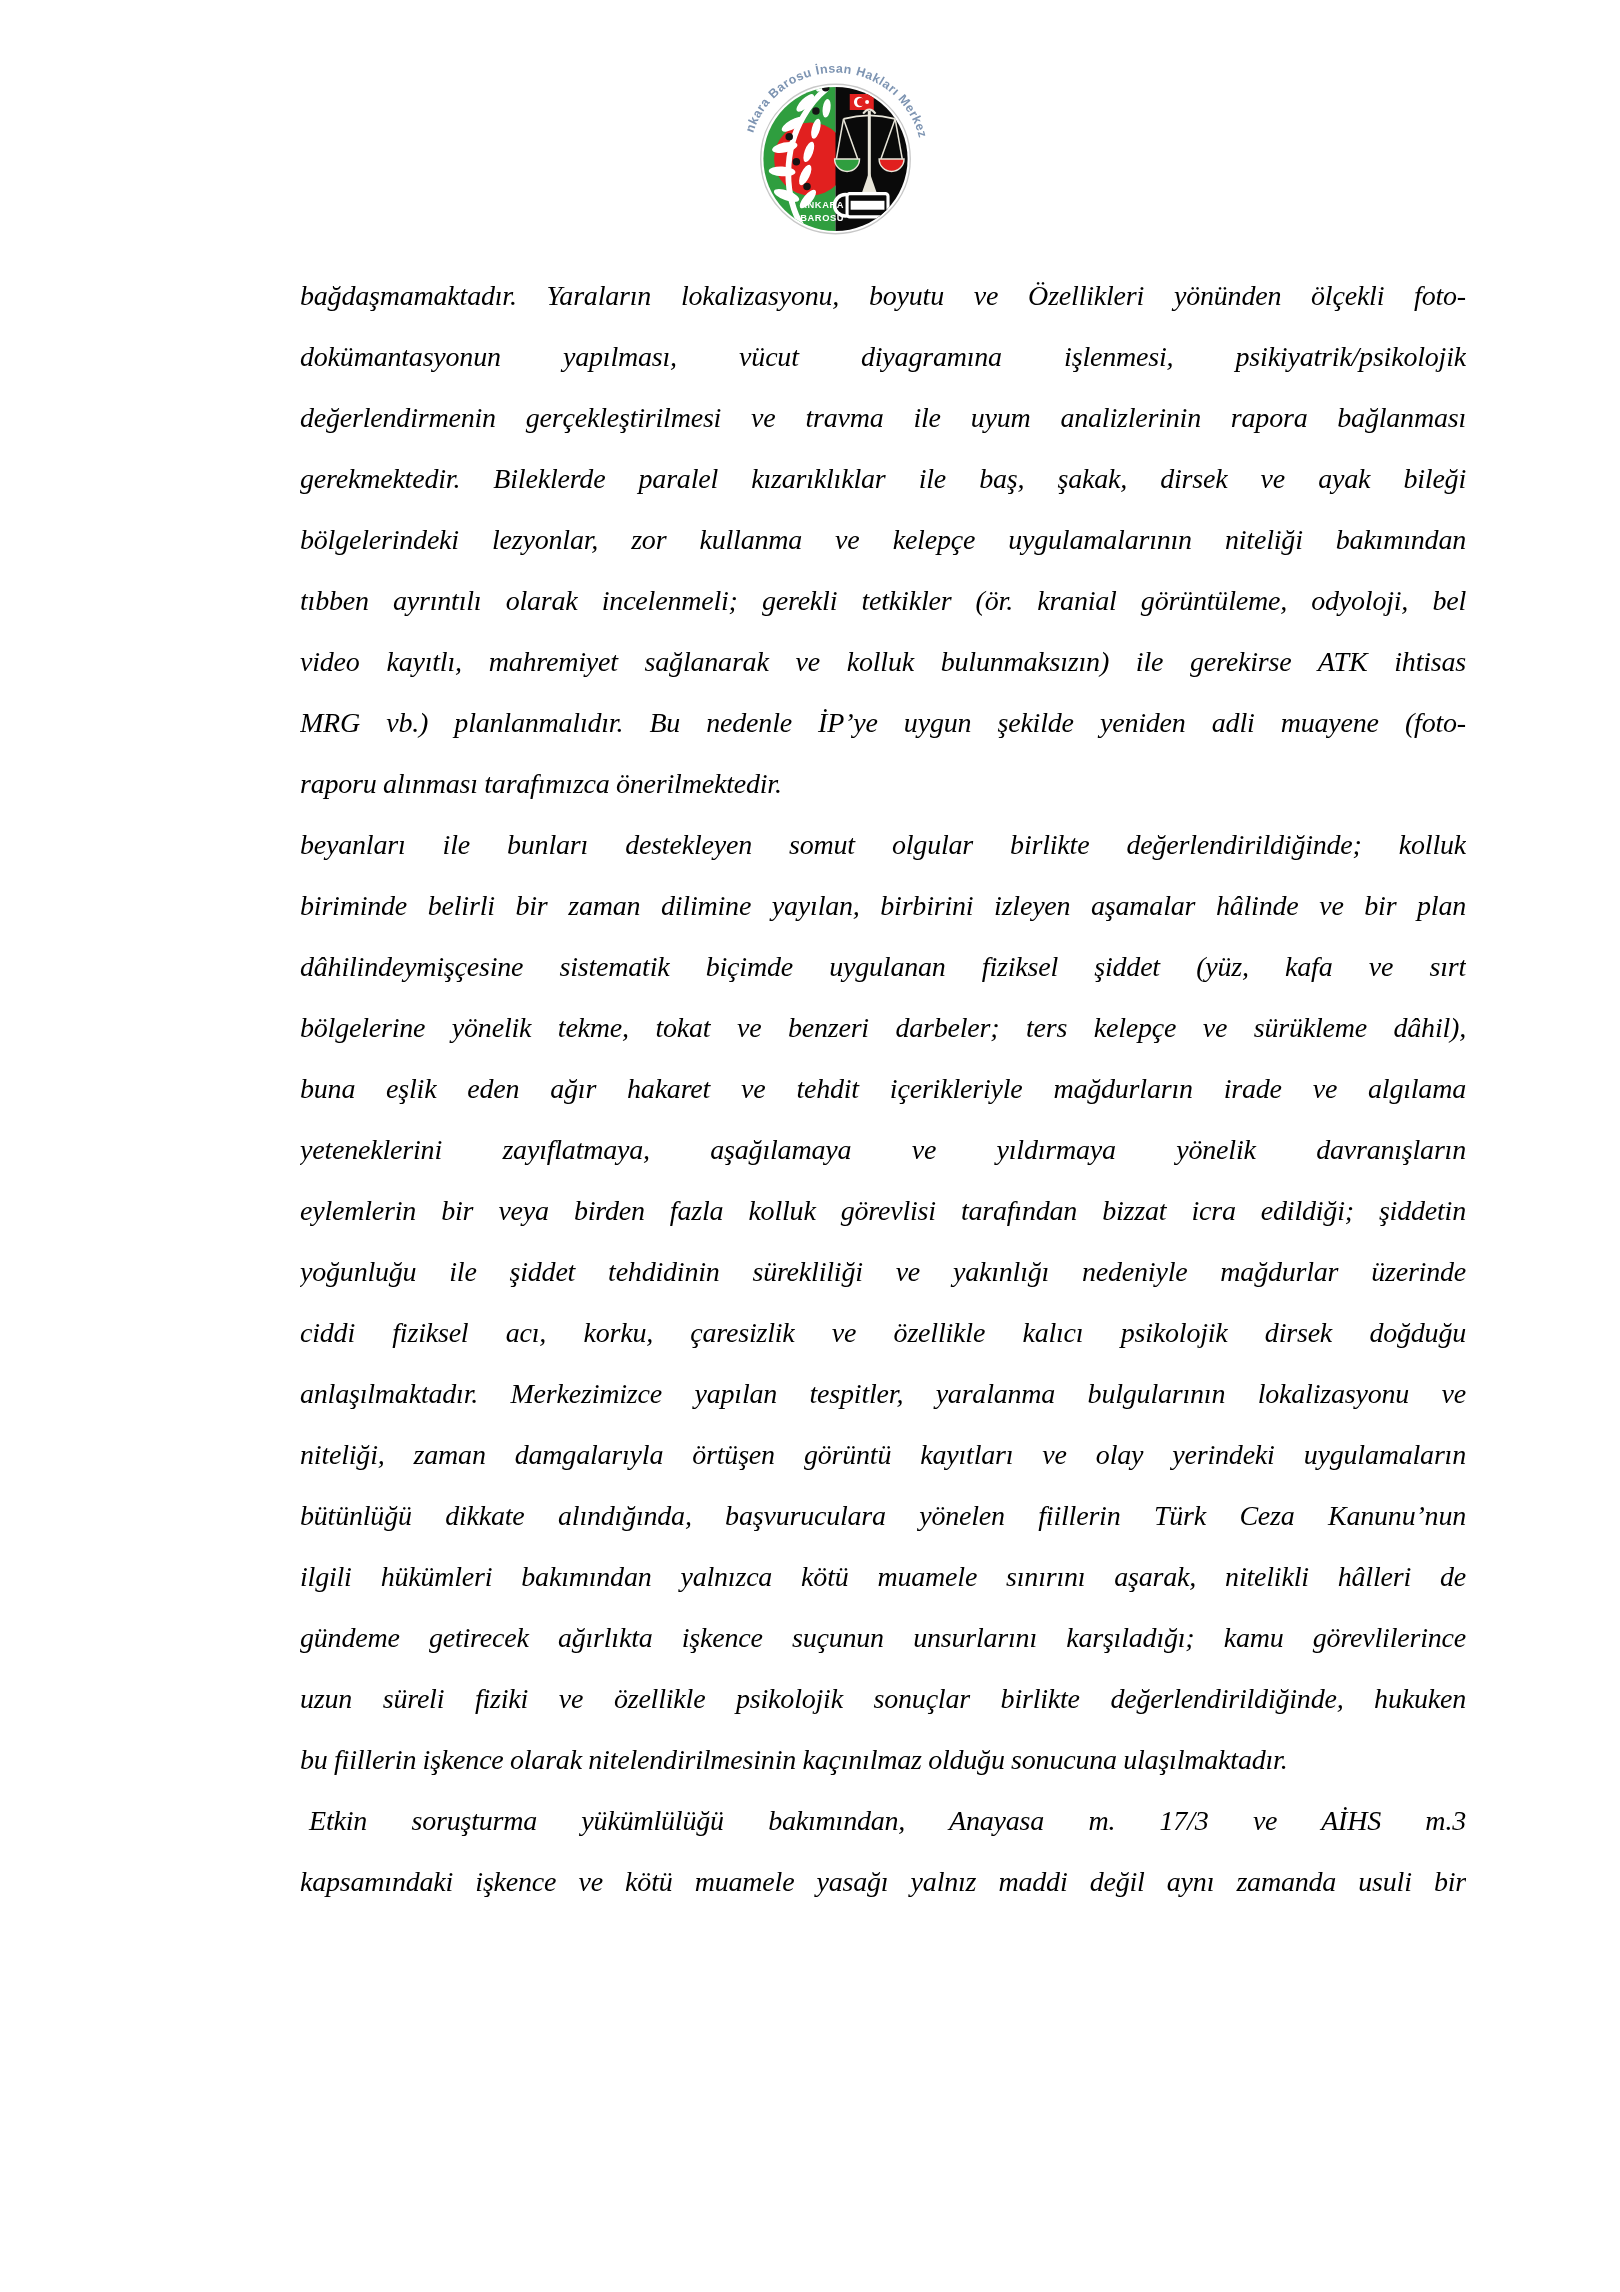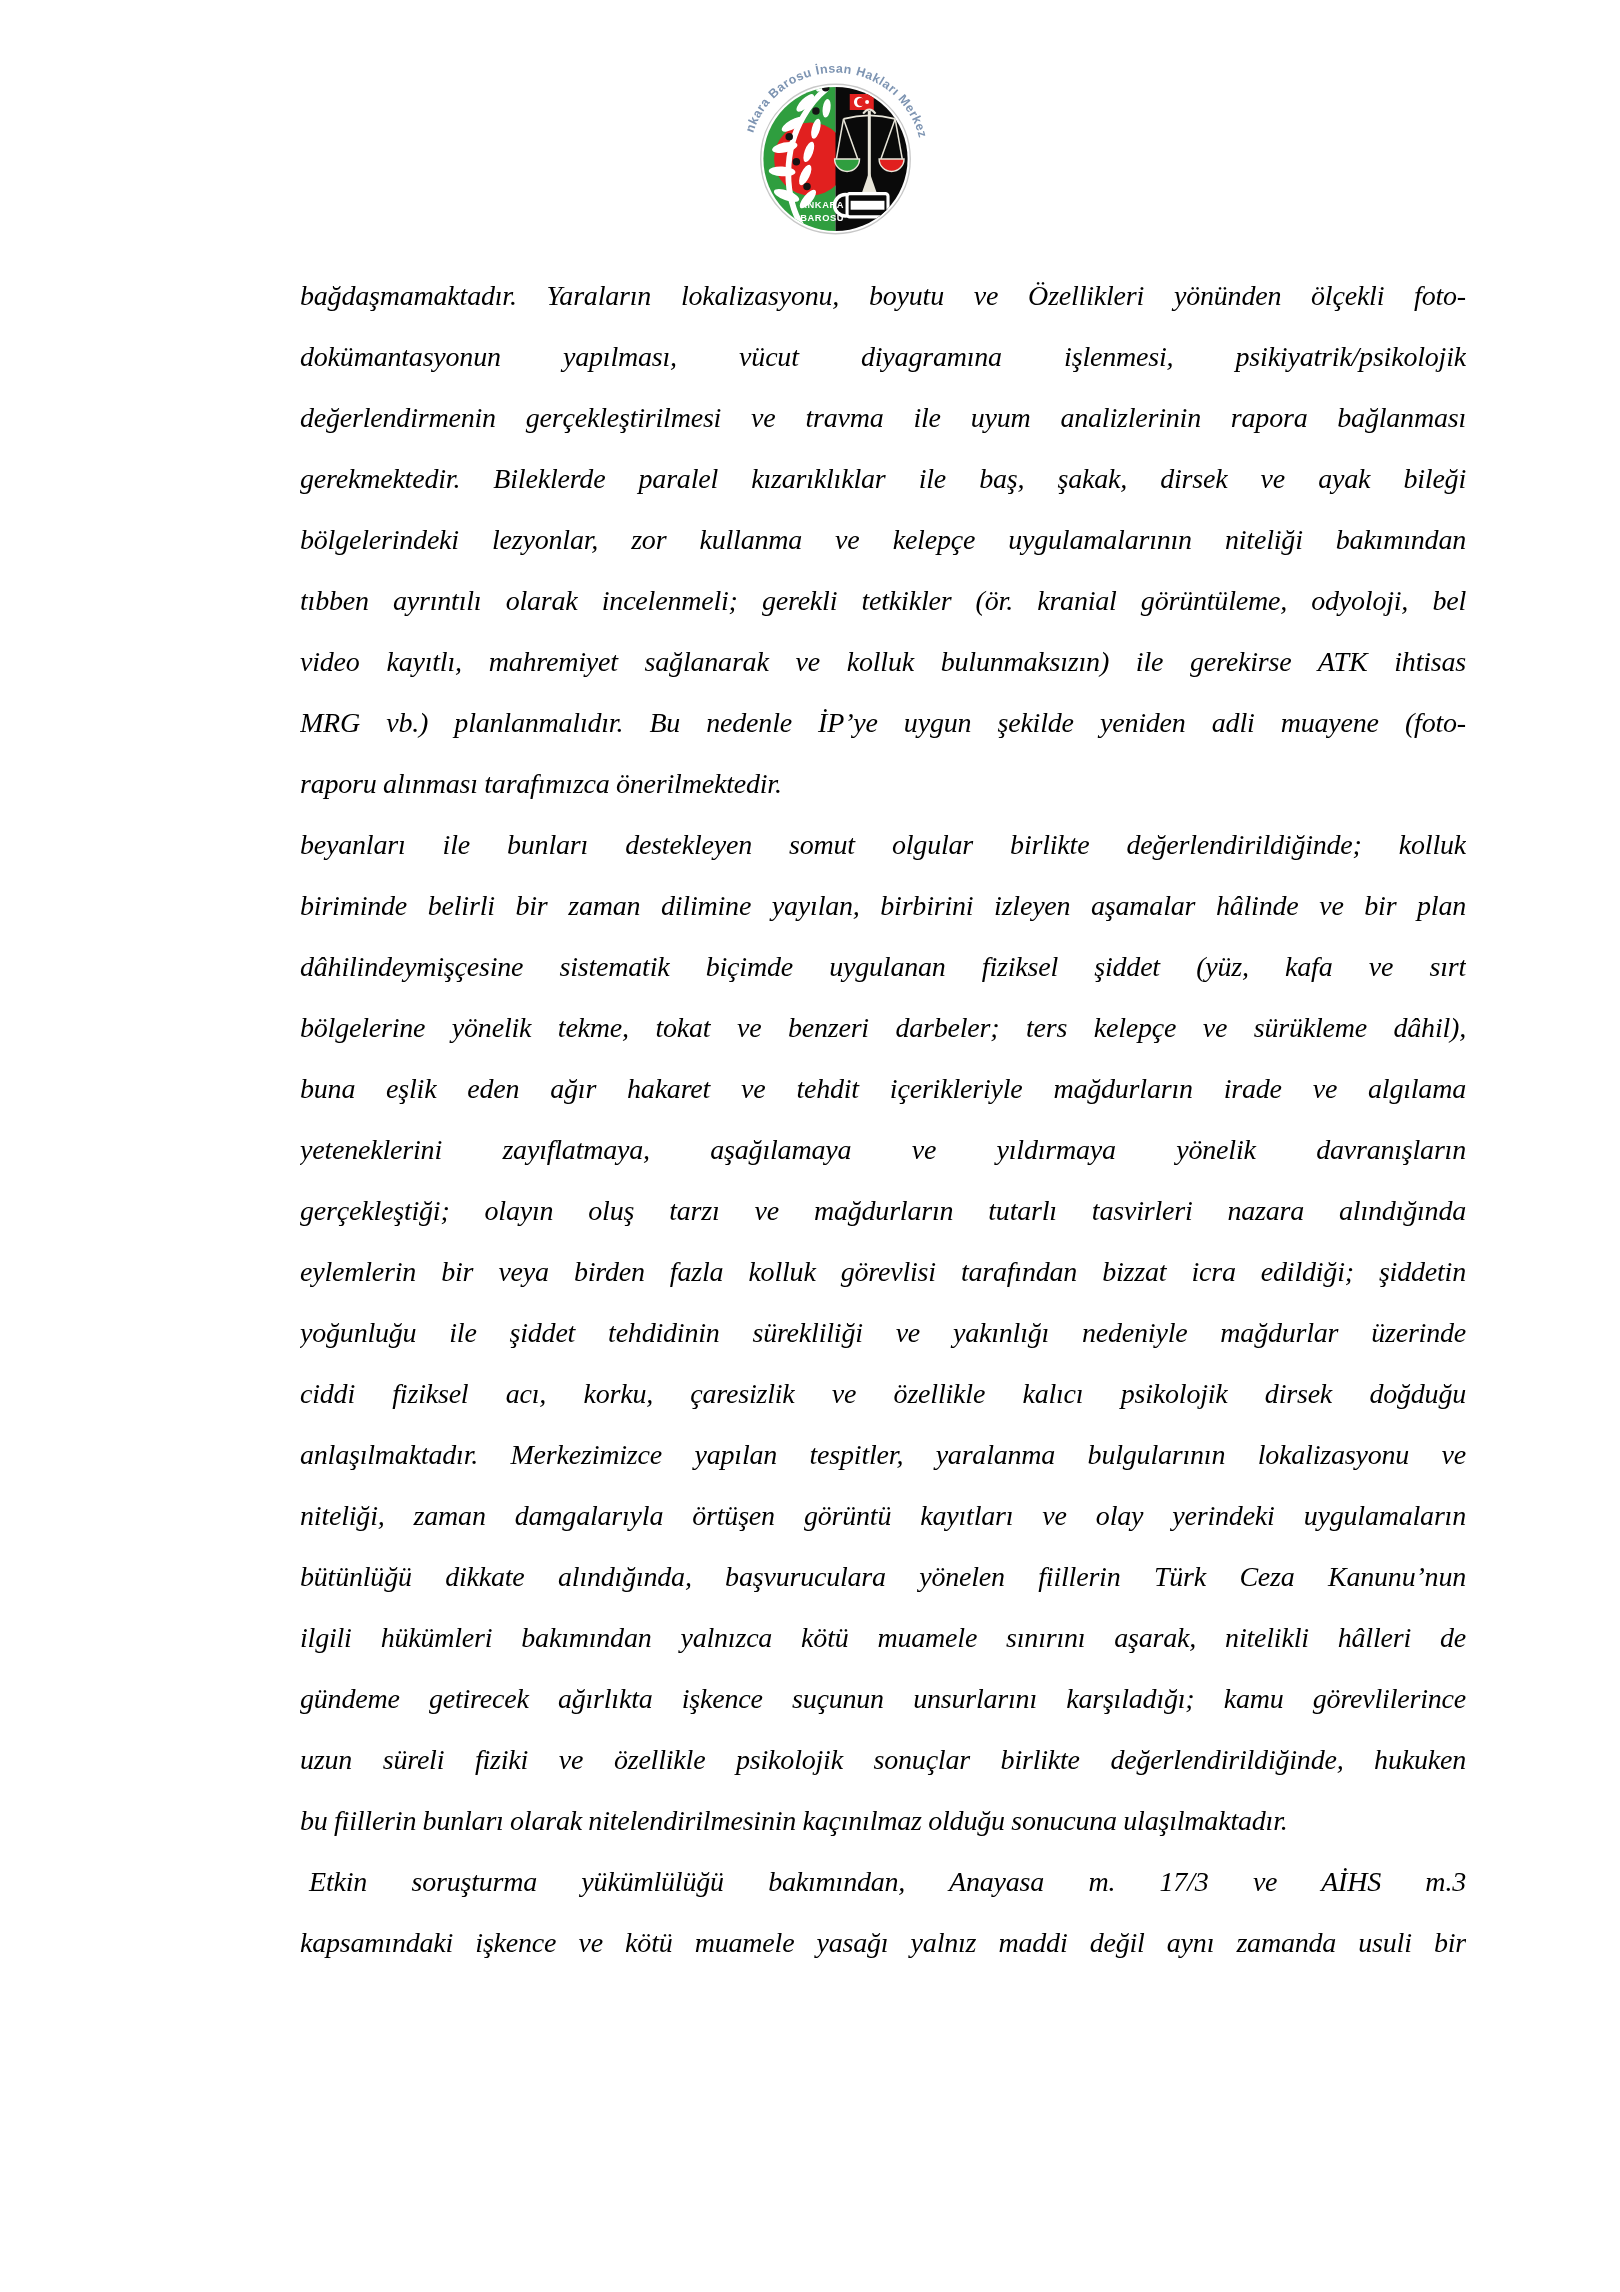--- a/index.html
+++ b/index.html
@@ -113,31 +113,30 @@
       <div class="line nojust">raporu alınması tarafımızca önerilmektedir.</div>
     </div>
 
     <div class="para">
       <div class="line">beyanları ile bunları destekleyen somut olgular birlikte değerlendirildiğinde; kolluk</div>
       <div class="line">biriminde belirli bir zaman dilimine yayılan, birbirini izleyen aşamalar hâlinde ve bir plan</div>
       <div class="line">dâhilindeymişçesine sistematik biçimde uygulanan fiziksel şiddet (yüz, kafa ve sırt</div>
       <div class="line">bölgelerine yönelik tekme, tokat ve benzeri darbeler; ters kelepçe ve sürükleme dâhil),</div>
       <div class="line">buna eşlik eden ağır hakaret ve tehdit içerikleriyle mağdurların irade ve algılama</div>
       <div class="line">yeteneklerini zayıflatmaya, aşağılamaya ve yıldırmaya yönelik davranışların</div>
-      <div class="line">gerçekleştiği; olayın oluş tarzı ve mağdurların tutarlı tasvirleri nazara alındığında</div>
       <div class="line">eylemlerin bir veya birden fazla kolluk görevlisi tarafından bizzat icra edildiği; şiddetin</div>
       <div class="line">yoğunluğu ile şiddet tehdidinin sürekliliği ve yakınlığı nedeniyle mağdurlar üzerinde</div>
       <div class="line">ciddi fiziksel acı, korku, çaresizlik ve özellikle kalıcı psikolojik dirsek doğduğu</div>
       <div class="line">anlaşılmaktadır. Merkezimizce yapılan tespitler, yaralanma bulgularının lokalizasyonu ve</div>
       <div class="line">niteliği, zaman damgalarıyla örtüşen görüntü kayıtları ve olay yerindeki uygulamaların</div>
       <div class="line">bütünlüğü dikkate alındığında, başvuruculara yönelen fiillerin Türk Ceza Kanunu’nun</div>
       <div class="line">ilgili hükümleri bakımından yalnızca kötü muamele sınırını aşarak, nitelikli hâlleri de</div>
       <div class="line">gündeme getirecek ağırlıkta işkence suçunun unsurlarını karşıladığı; kamu görevlilerince</div>
       <div class="line">uzun süreli fiziki ve özellikle psikolojik sonuçlar birlikte değerlendirildiğinde, hukuken</div>
-      <div class="line nojust">bu fiillerin bunları olarak nitelendirilmesinin kaçınılmaz olduğu sonucuna ulaşılmaktadır.</div>
+      <div class="line nojust">bu fiillerin işkence olarak nitelendirilmesinin kaçınılmaz olduğu sonucuna ulaşılmaktadır.</div>
     </div>
 
     <div class="para">
       <div class="line indent">Etkin soruşturma yükümlülüğü bakımından, Anayasa m. 17/3 ve AİHS m.3</div>
       <div class="line">kapsamındaki işkence ve kötü muamele yasağı yalnız maddi değil aynı zamanda usuli bir</div>
     </div>
 
   </div>
 </div>
 

